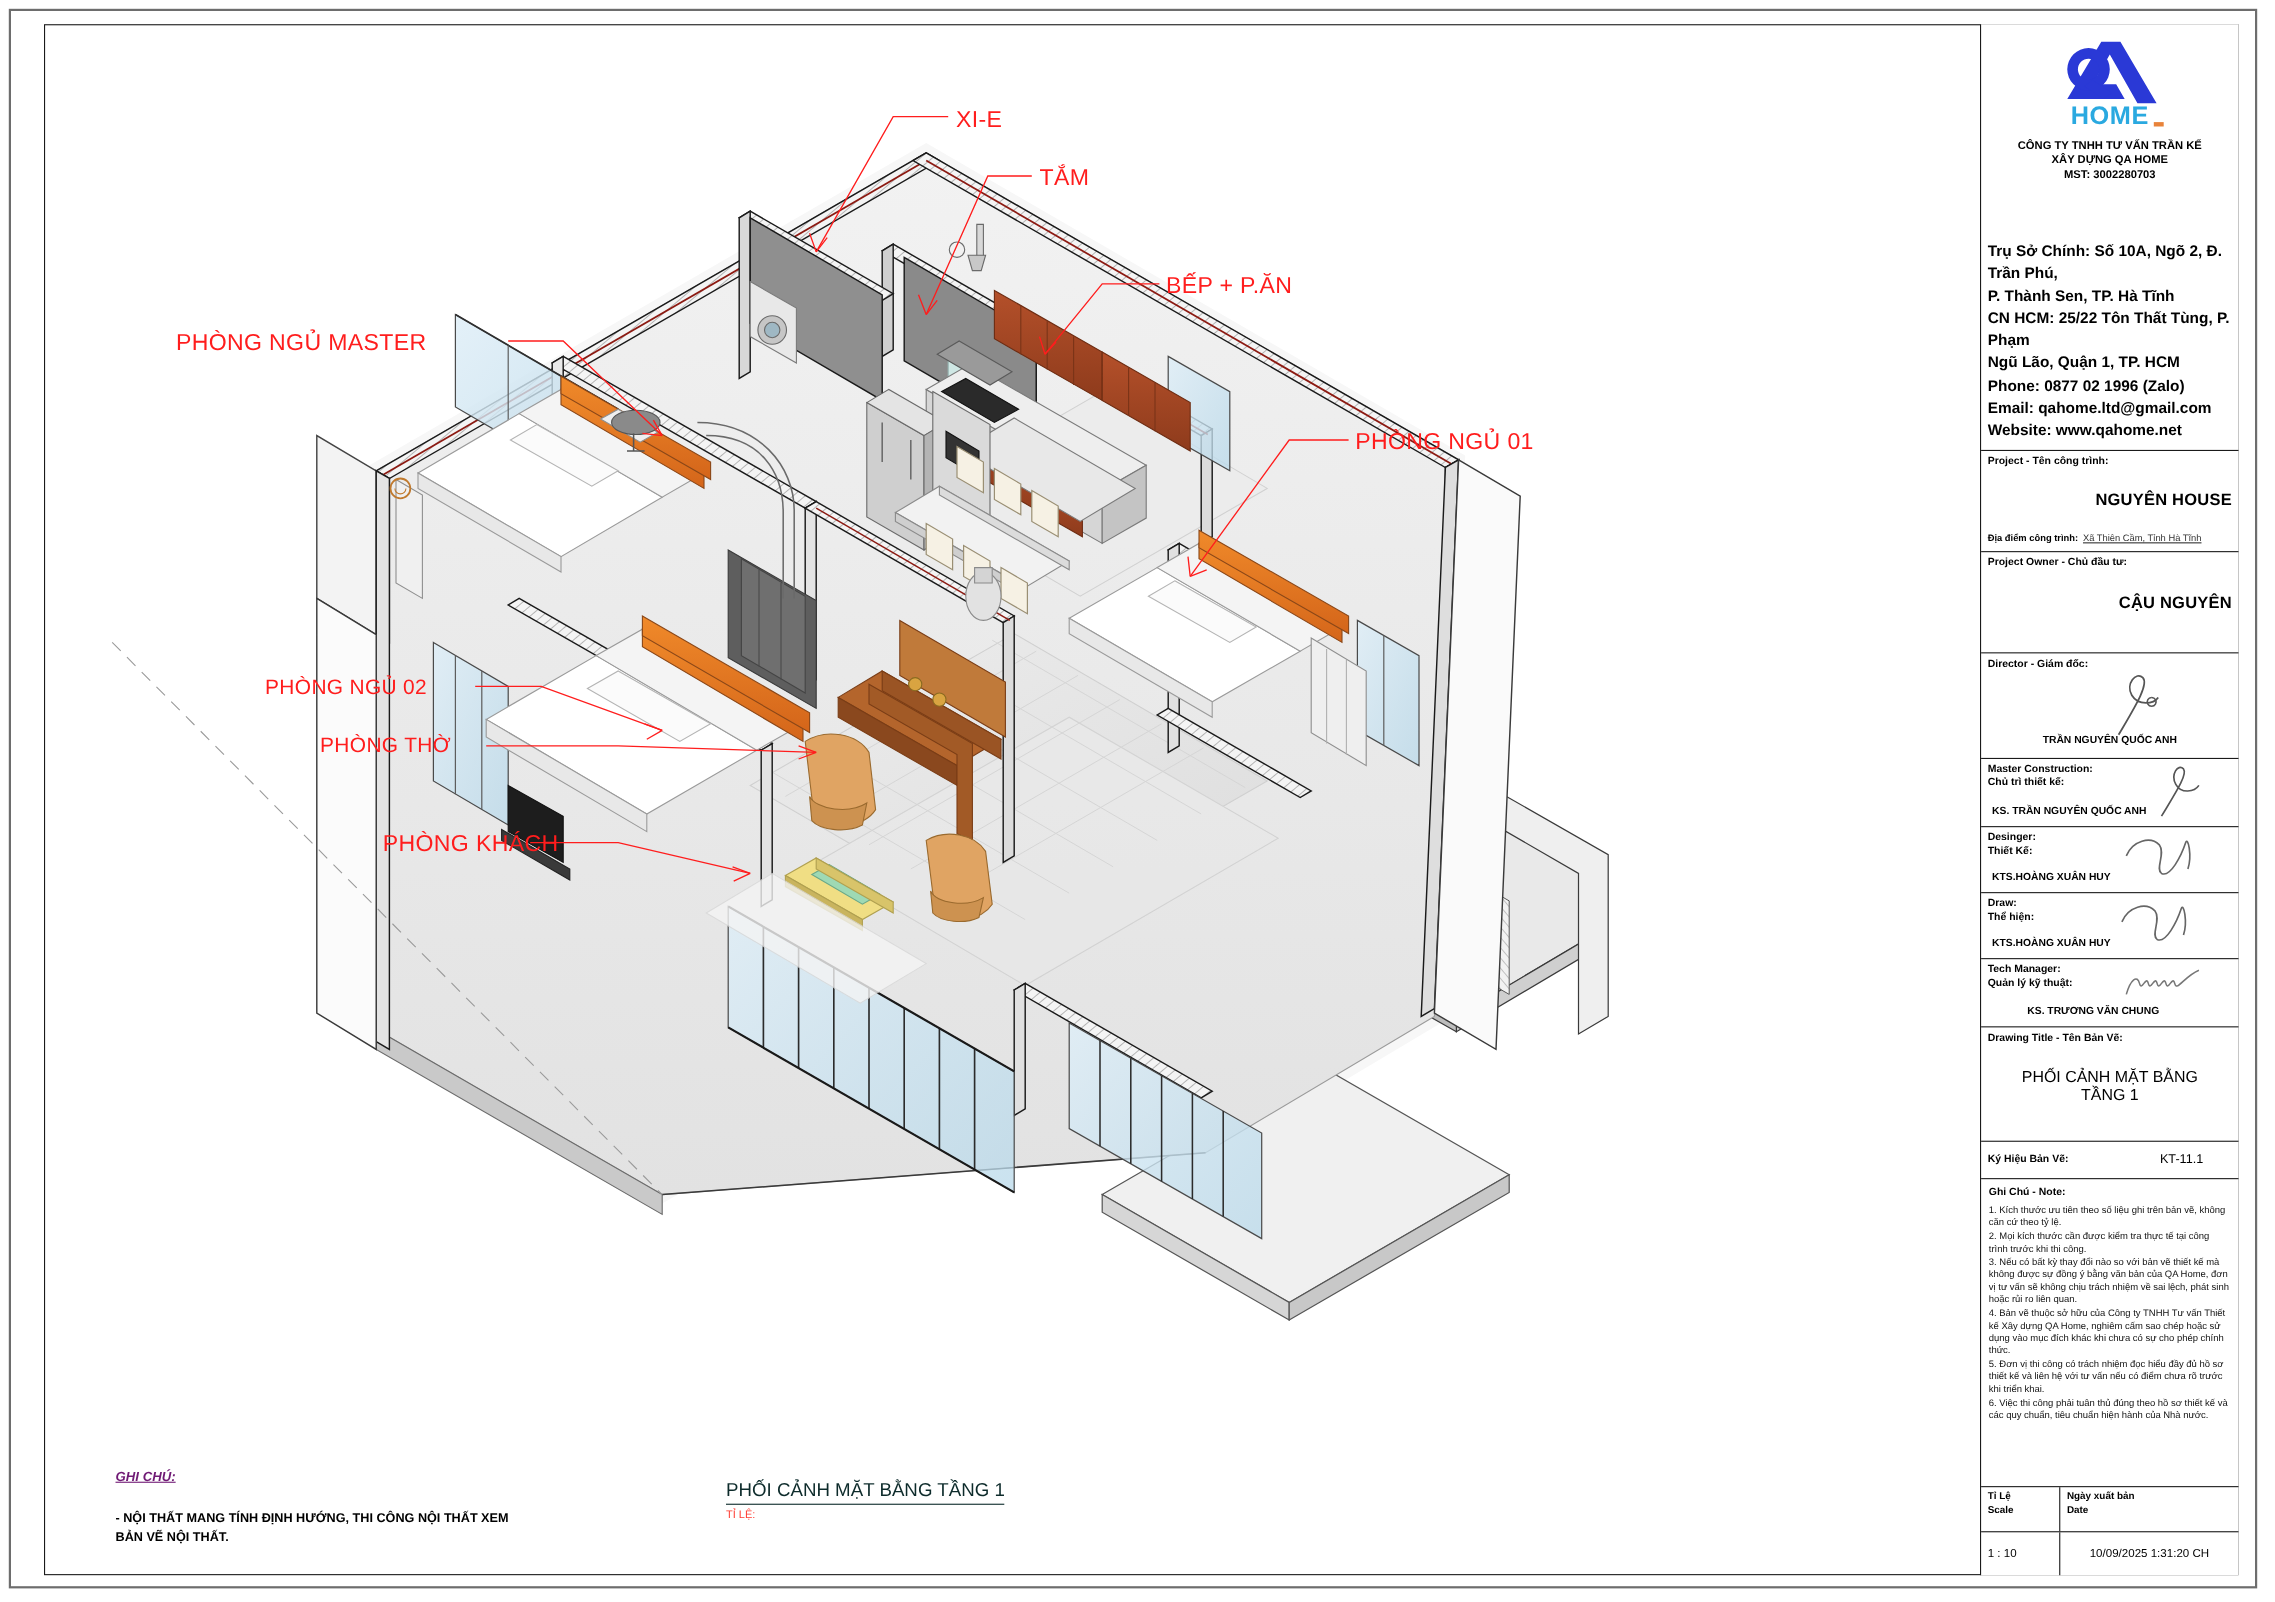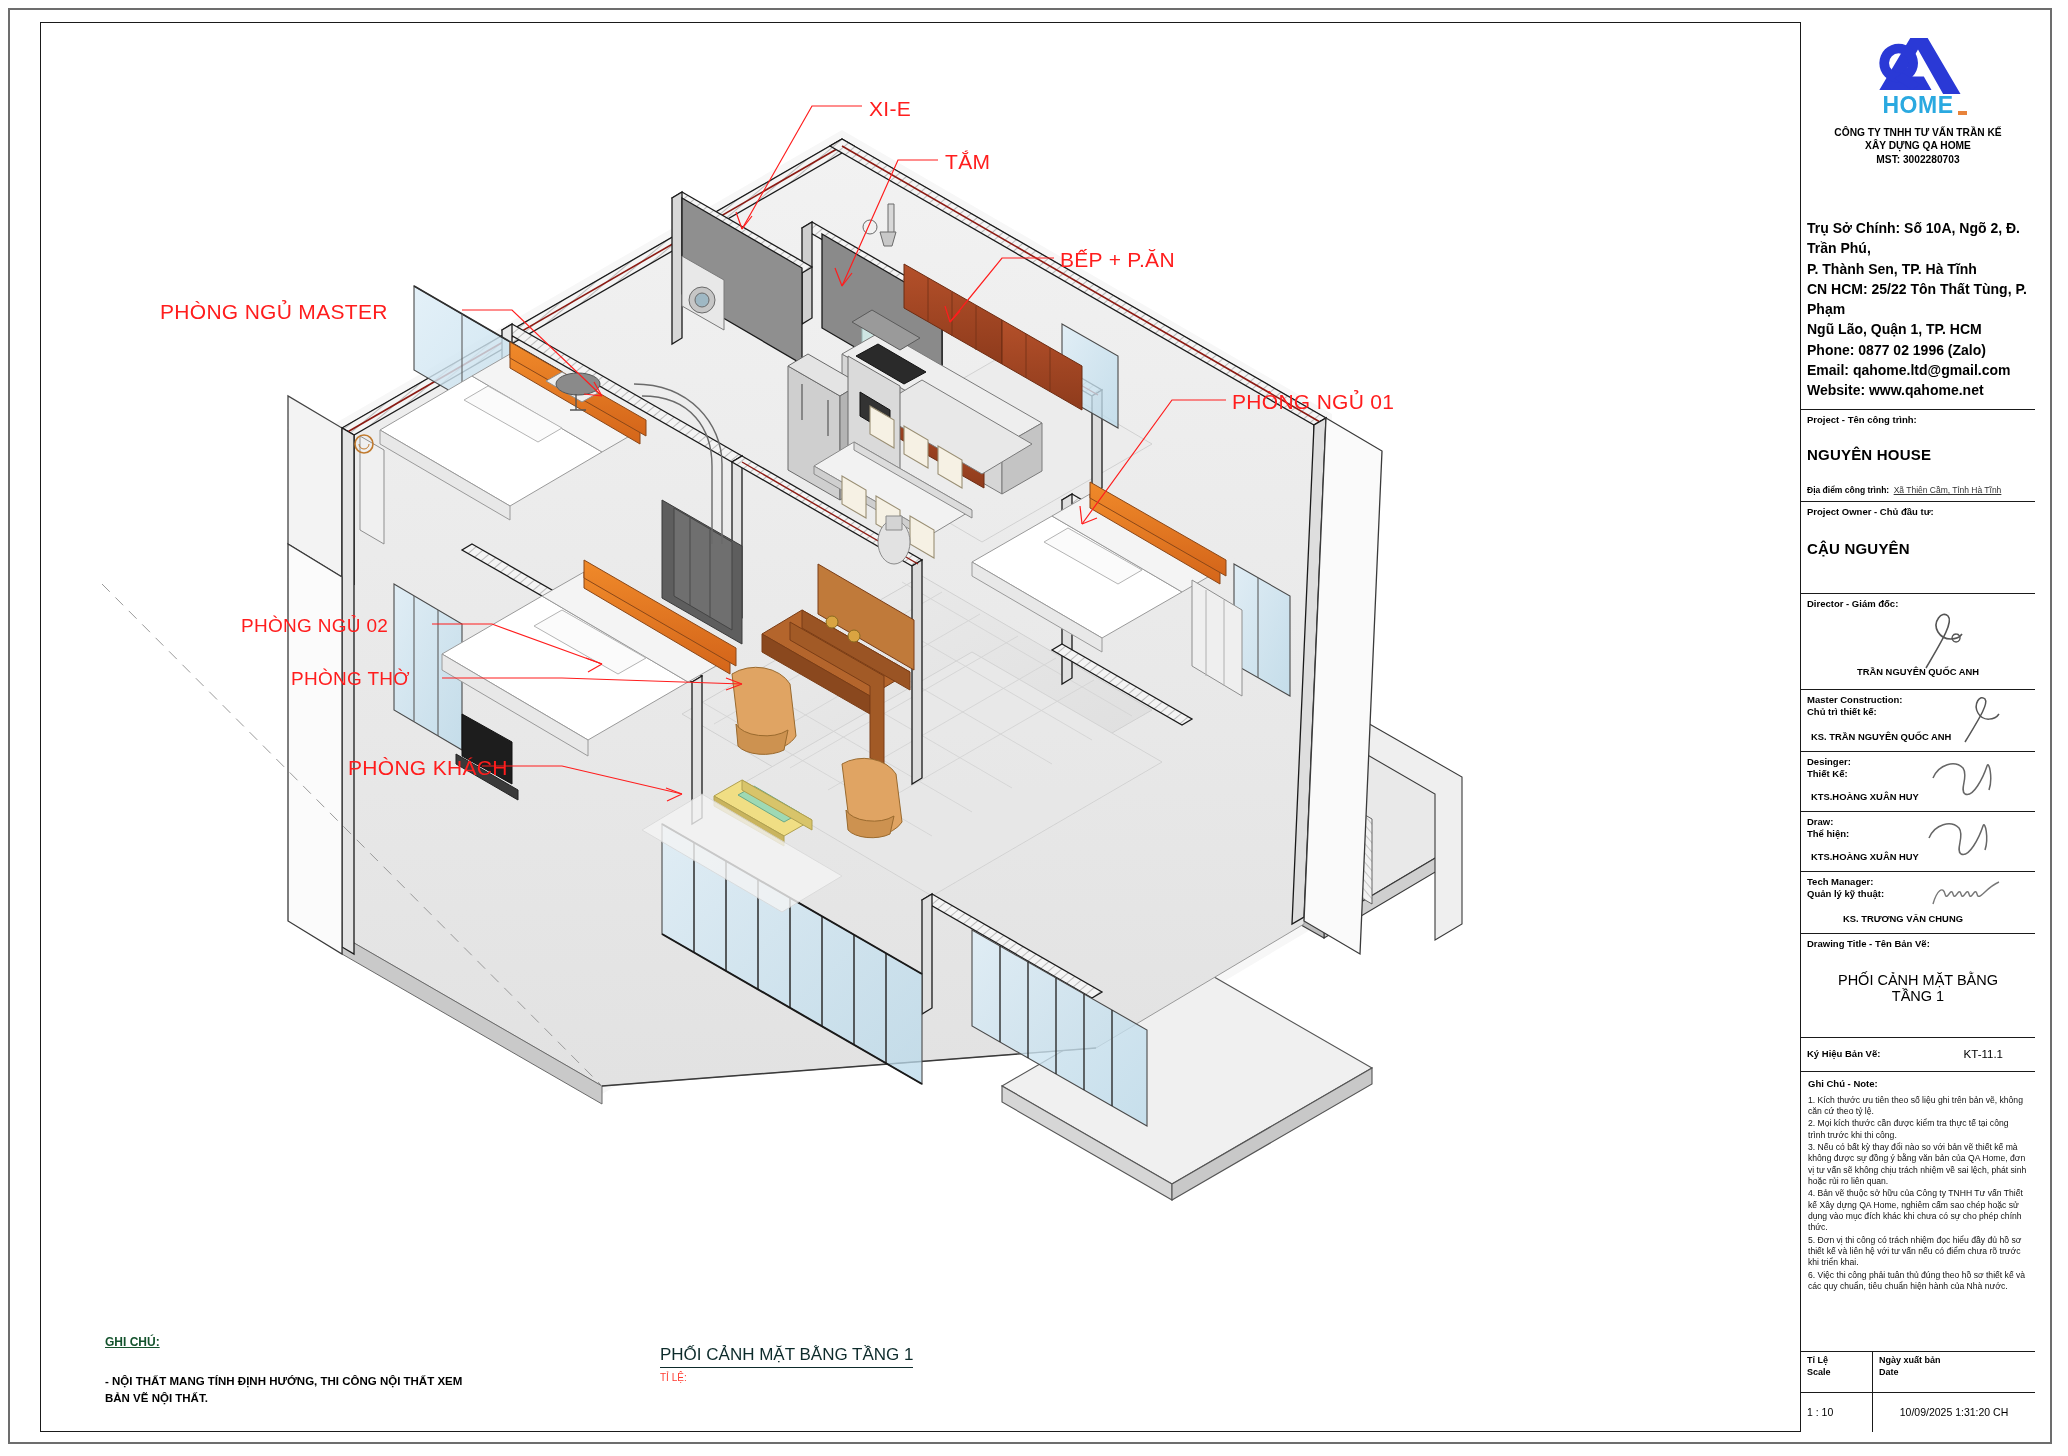--- a/index.html
+++ b/index.html
@@ -8,21 +8,21 @@
   
   #sheet{position:absolute;left:0;top:0;width:2068px;height:1456px;background:#fff;}
   #outer-border{position:absolute;left:8px;top:8px;width:2044px;height:1436px;border:2px solid #6d6d6d;box-sizing:border-box;}
   #inner-border{position:absolute;left:40px;top:22px;width:1995px;height:1410px;border:1.4px solid #1a1a1a;box-sizing:border-box;}
 
   
   #titleblock{position:absolute;left:1800px;top:22px;width:235px;height:1410px;border-left:1.4px solid #1a1a1a;box-sizing:border-box;background:#fff;display:flex;flex-direction:column;}
   .tb-cell{border-bottom:1.2px solid #1a1a1a;box-sizing:border-box;padding:4px 6px;position:relative;}
   .tb-label{font-size:9.5px;font-weight:bold;color:#000;line-height:1.25;}
   .tb-label-sm{font-size:8.5px;font-weight:bold;color:#000;line-height:1.25;}
-  .tb-big{font-size:15px;font-weight:bold;text-align:left;color:#000;letter-spacing:.2px;}
+  .tb-big{font-size:15px;font-weight:bold;text-align:right;color:#000;letter-spacing:.2px;}
   .tb-addr{font-size:14px;font-weight:bold;color:#000;line-height:1.45;}
 
   
   #logo-block{height:190px;display:flex;flex-direction:column;align-items:center;justify-content:flex-start;padding-top:8px;border-bottom:none;}
   #logo-mark{width:116px;height:68px;}
   #logo-word{font-size:23px;font-weight:bold;color:#2aa9e0;letter-spacing:.5px;line-height:1;margin-top:-4px;position:relative;}
   #logo-word .tm{position:absolute;right:-13px;bottom:2px;width:9px;height:4px;background:#e8833a;}
   .co-name{font-size:10.2px;font-weight:bold;text-align:center;line-height:1.3;margin-top:9px;}
 
   #addr-block{padding:6px 6px 8px 6px;}
@@ -52,21 +52,21 @@
   
   #drawing{position:absolute;left:42px;top:24px;width:1756px;height:1406px;overflow:hidden;}
   #iso-svg{position:absolute;left:0;top:0;}
 
   
   .anno{position:absolute;color:#ff1d1d;font-size:21px;font-weight:400;white-space:nowrap;letter-spacing:.3px;}
   .anno.sm{font-size:19px;}
 
   
   #ghichu{position:absolute;left:105px;top:1335px;width:560px;}
-  #ghichu .t{font-size:12px;font-weight:bold;text-decoration:underline;color:#14532d;}
+  #ghichu .t{font-size:12px;font-weight:bold;text-decoration:underline;color:#701a75;font-style:italic;}
   #ghichu .b{font-size:11.5px;color:#000;line-height:1.45;margin-top:24px;font-weight:bold;}
   #centertitle{position:absolute;left:660px;top:1345px;}
   #centertitle .ct{font-size:17px;color:#0d2b2b;border-bottom:1.6px solid #0d2b2b;padding-bottom:2px;display:inline-block;}
   #centertitle .cs{font-size:10px;color:#ff3b30;margin-top:4px;}
 </style>
 </head>
 <body>
 
 <div id="sheet">
 

